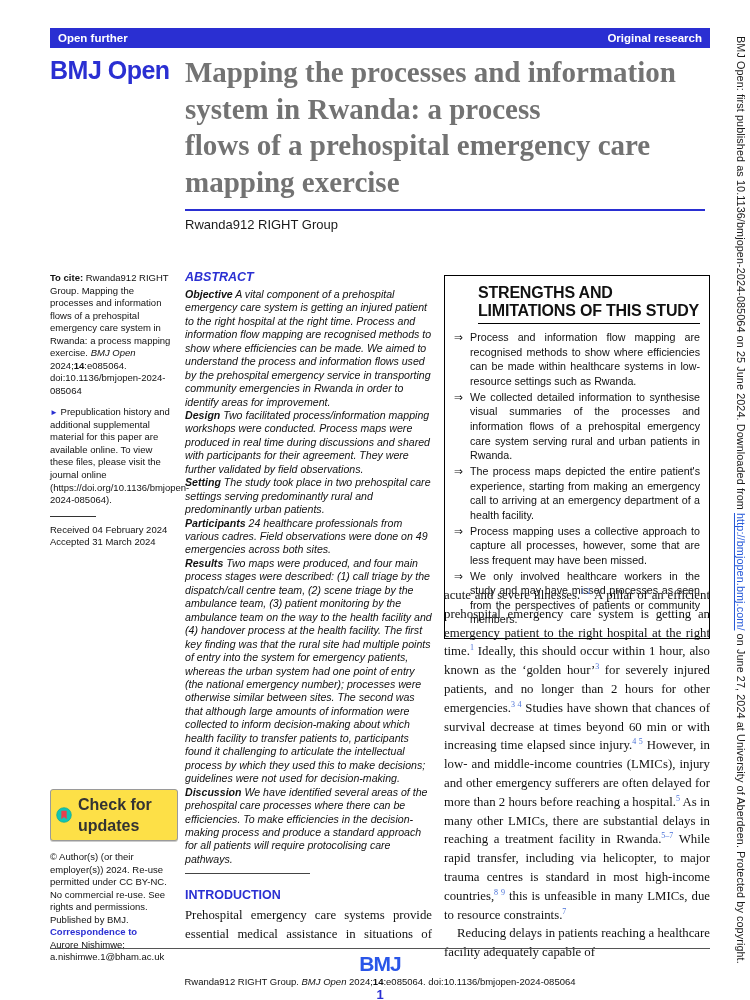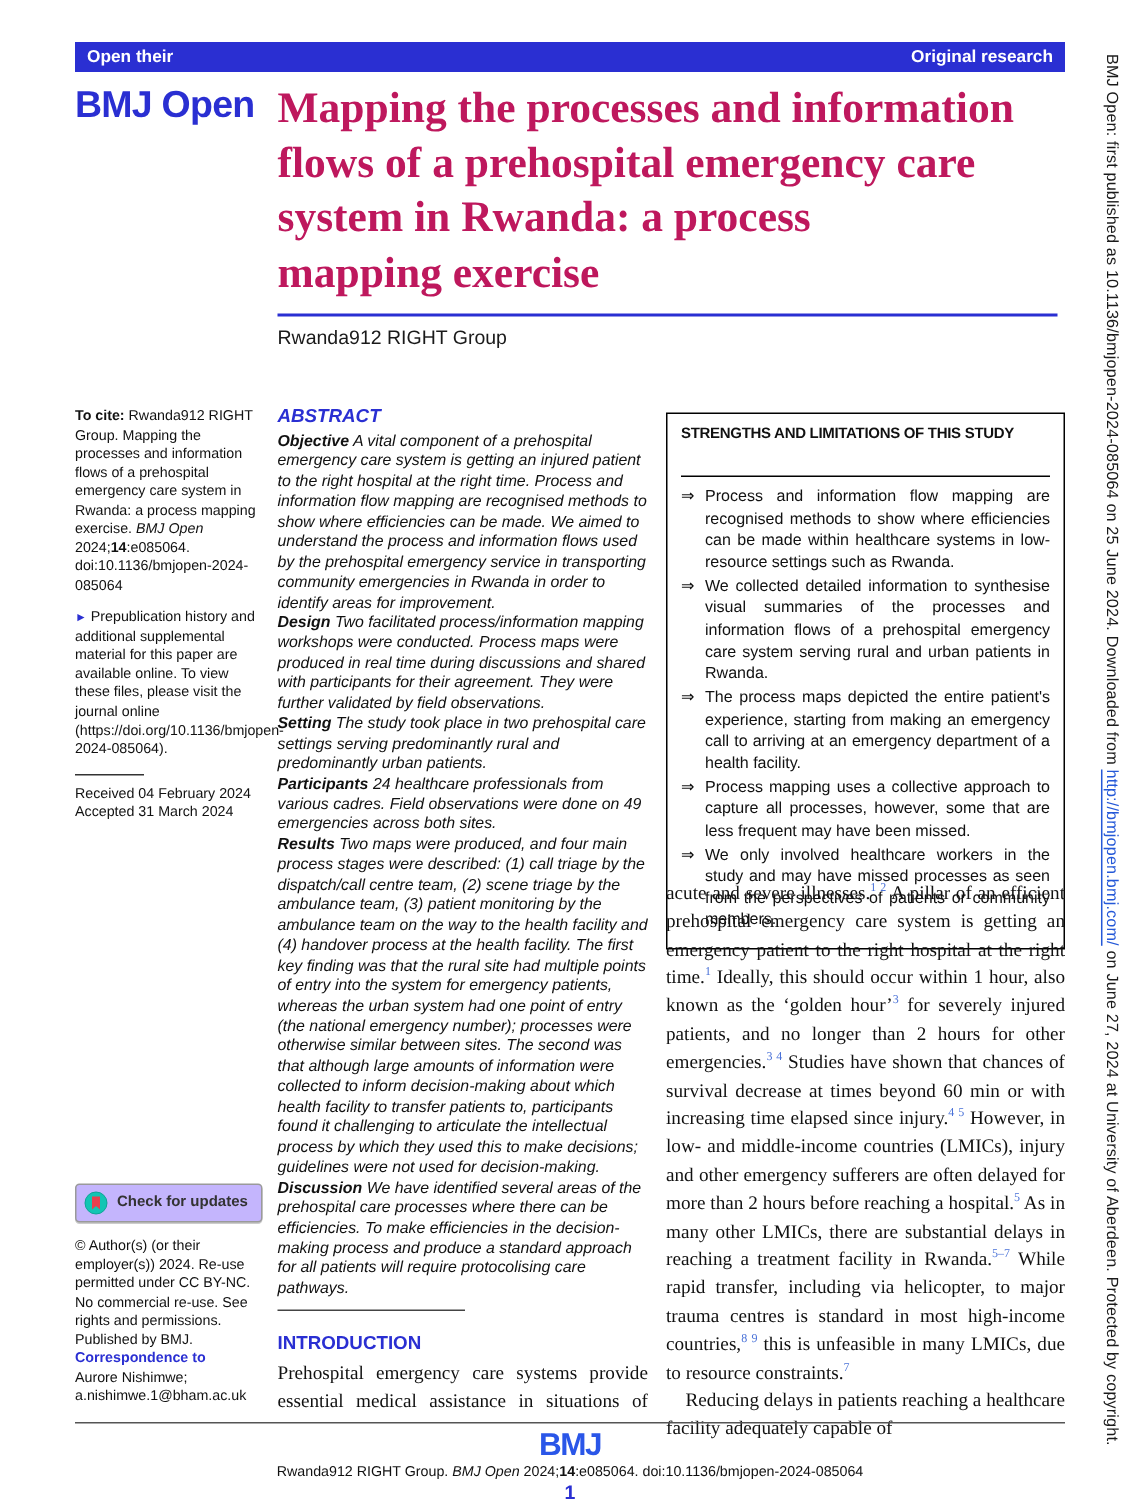--- a/index.html
+++ b/index.html
@@ -17,37 +17,37 @@
     font-size:11.5px; font-weight:bold;
   }
   
   .bmjopen-logo {
     position:absolute; left:50px; top:56px;
     font-size:25px; font-weight:bold; color:#2a2fd2; letter-spacing:-0.5px;
   }
   .title {
     position:absolute; left:185px; top:54px; width:530px;
     font-family:"Liberation Serif", serif; font-weight:bold;
-    font-size:29px; line-height:1.26; color:#be185d;
+    font-size:29px; line-height:1.26; color:#737373;
   }
   .title-rule { position:absolute; left:185px; top:209px; width:520px; height:2px; background:#2a2fd2; }
   .author-line { position:absolute; left:185px; top:217px; font-size:13px; color:#1a1a1a; }
 
   
   .sidebar { position:absolute; left:50px; top:272px; width:128px; font-size:9.5px; line-height:1.32; color:#111; }
   .sidebar p { margin-bottom:9px; }
   .sidebar .b { font-weight:bold; }
   .sidebar .i { font-style:italic; }
   .tri { color:#2a2fd2; font-size:8px; }
   .side-div { width:46px; border-top:1px solid #333; margin:6px 0 7px 0; }
   .sidebar-lower { position:absolute; left:50px; top:789px; width:128px; font-size:9.5px; line-height:1.32; }
   .check-btn {
     display:inline-flex; align-items:center; gap:6px;
-    border:1px solid #9a9a9a; background:#c4b5fd; border-radius:3px;
-    padding:4px 9px 4px 5px; font-size:10px; font-weight:bold; color:#333;
+    border:1px solid #9a9a9a; background:#fde047; border-radius:3px;
+    padding:4px 9px 4px 5px; font-size:16px; font-weight:bold; color:#333;
     box-shadow:0 1px 0 #ccc; cursor:pointer; margin-bottom:10px;
   }
   .corr-label { color:#2a2fd2; font-weight:bold; }
 
   
   .abstract { position:absolute; left:185px; top:270px; width:247px; font-size:10.6px; line-height:1.27;font-style:italic; }
   .abs-head { color:#2a2fd2; font-weight:bold; font-size:12.5px; margin-bottom:2px; }
   .abstract .sec .lbl { font-weight:bold; }
   .abs-div { width:125px; border-top:1px solid #444; margin-top:7px; }
   .intro { position:absolute; left:185px; top:888px; width:247px; }
@@ -55,21 +55,21 @@
   .intro-text {
     font-family:"Liberation Serif", serif; font-size:12.8px; line-height:1.5;
     text-align:justify; text-align-last:justify;
   }
 
   
   .sl-box {
     position:absolute; left:444px; top:275px; width:266px;
     border:1.5px solid #000; padding:8px 9px 10px 9px;
   }
-  .sl-title { font-weight:bold; font-size:10px; letter-spacing:-0.2px; padding-bottom:22px; border-bottom:1.5px solid #000; margin-bottom:6px; }
+  .sl-title { font-weight:bold; font-size:16px; letter-spacing:-0.2px; padding-bottom:3px; border-bottom:1.5px solid #000; margin-bottom:6px;margin-left:24px; }
   .sl-bullet { display:flex; font-size:10.7px; line-height:1.37; margin-bottom:1px; }
   .sl-bullet .arr { width:16px; flex:0 0 16px; }
   .sl-bullet .txt { text-align:justify; }
   .bodycol {
     position:absolute; left:444px; top:586px; width:266px;
     font-family:"Liberation Serif", serif; font-size:12.8px; line-height:1.47;
     text-align:justify;
   }
   .bodycol .indent { text-indent:13px; }
   sup.ref { color:#4a72d8; font-size:8px; line-height:0; }
@@ -89,29 +89,29 @@
     font-size:10.8px; color:#1a1a1a; line-height:1.45; letter-spacing:0.1px;
   }
   .side-text a { color:#2458d8; text-decoration:underline; }
 </style>
 </head>
 <body>
 
 <div id="page">
 
   <div class="topbar">
-    <span>Open their</span>
+    <span>Open further</span>
     <span>Original research</span>
   </div>
 
   <div class="bmjopen-logo">BMJ Open</div>
   <div class="title">
     <div>Mapping the processes and information</div>
+    <div>system in Rwanda: a process</div>
     <div>flows of a prehospital emergency care</div>
-    <div>system in Rwanda: a process</div>
     <div>mapping exercise</div>
   </div>
   <div class="title-rule"></div>
   <div class="author-line">Rwanda912 RIGHT Group</div>
 
   <div class="sidebar">
     <p>
       <span class="b">To cite: </span><span>Rwanda912 RIGHT Group.  Mapping the processes and information flows of a prehospital emergency care system in Rwanda: a process mapping exercise. </span><span class="i">BMJ Open</span><span> 2024;</span><span class="b">14</span><span>:e085064. doi:10.1136/bmjopen-2024-085064</span>
     </p>
     <p>

